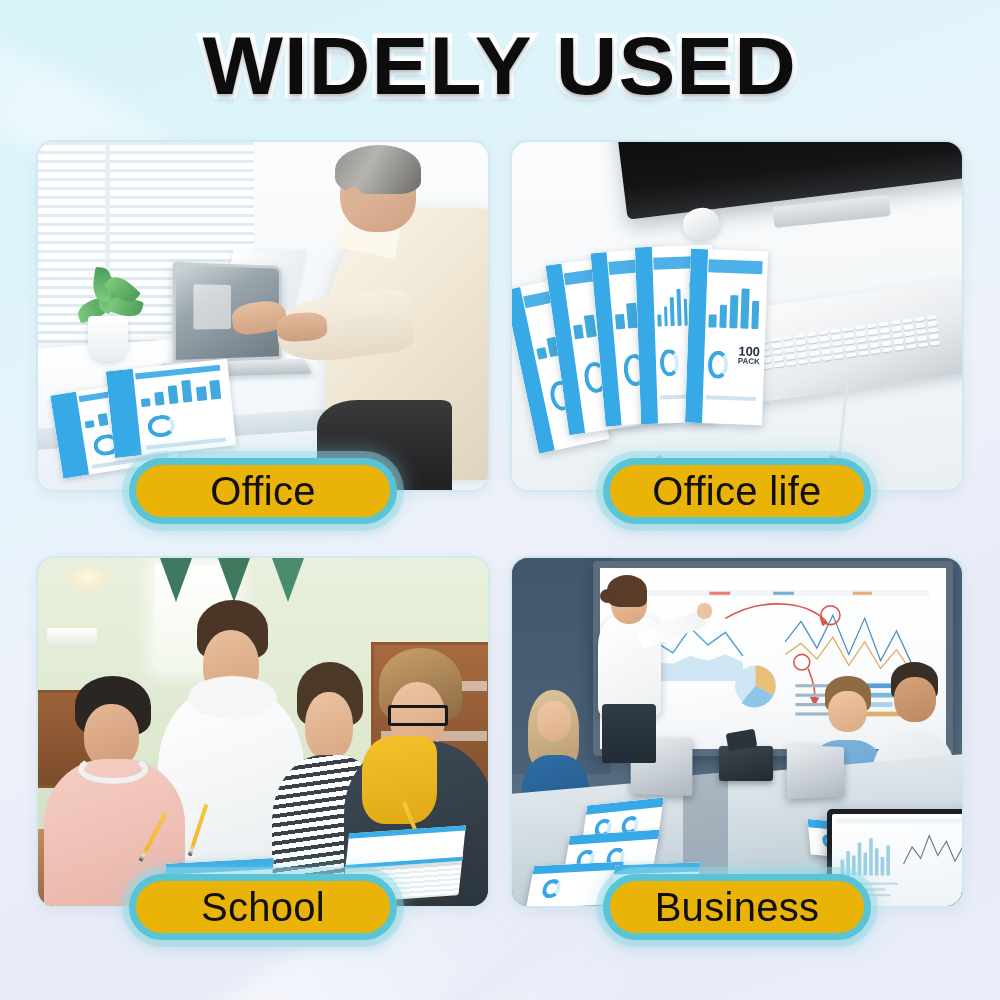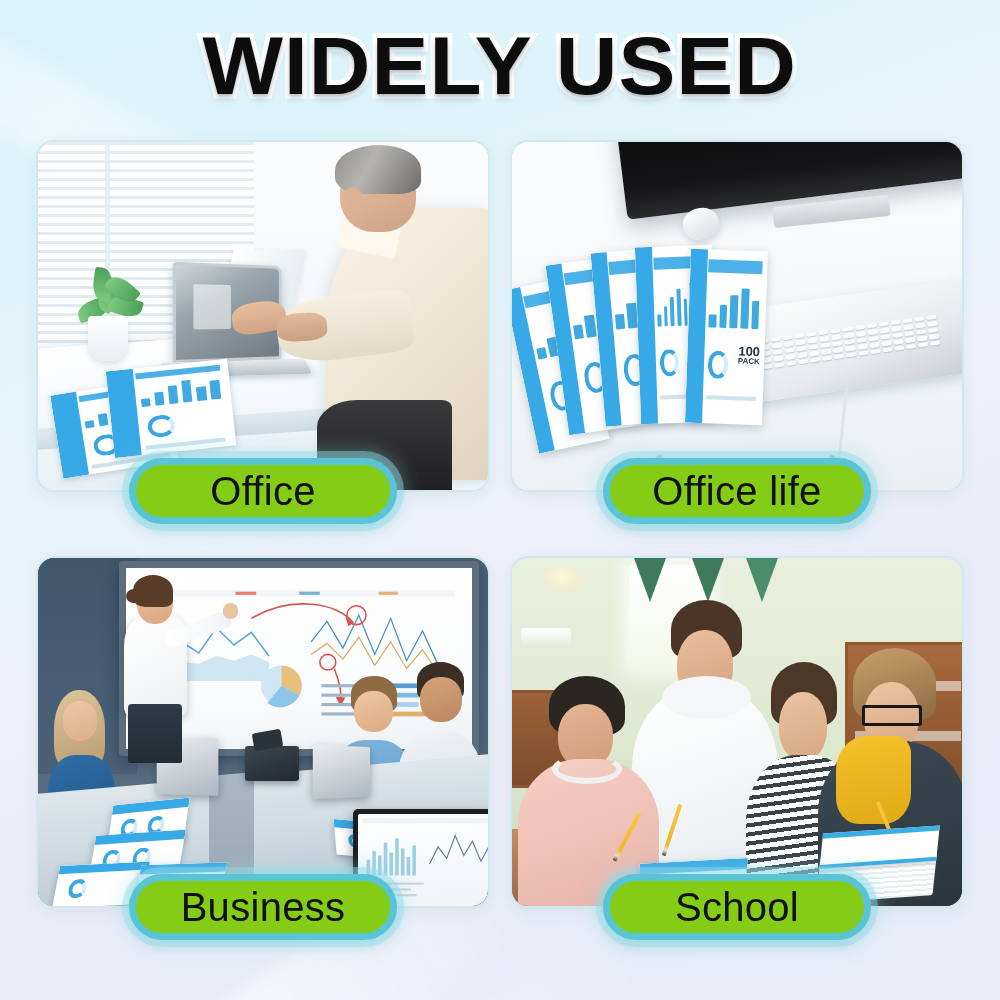--- a/index.html
+++ b/index.html
@@ -117,21 +117,21 @@
   
   .pill {
     position:absolute;
     left:50%;
     bottom:-34px;
     transform:translateX(-50%);
     min-width:268px;
     height:66px;
     padding:0 38px;
     border-radius:40px;
-    background:#84cc16;
+    background:#eab308;
     border:7px solid #58c4d6;
     display:flex; align-items:center; justify-content:center;
     box-shadow:
        0 0 0 7px rgba(146,219,231,0.45),
        0 0 18px 8px rgba(146,219,231,0.35),
        0 6px 12px rgba(90,130,150,0.18);
     z-index:5;
   }
   .pill-label {
     font-size:40px;
@@ -838,20 +838,76 @@
           <div class="donut" style="left:28%;top:58%;width:26%;height:16%"></div>
           <div class="line" style="top:84%"></div>
           <div class="pack-badge">
             <b>100</b><span>PACK</span>
           </div>
         </div>
       </div>
     </div>
     <div class="pill">
       <span class="pill-label">Office life</span>
+    </div>
+  </div>
+
+  <div class="card">
+    <div class="card-photo">
+      <div class="scene school">
+        <div class="sc-wall"></div>
+        <div class="sc-window"></div>
+        <div class="sc-chandelier"></div>
+        <div class="sc-ac"></div>
+        <div class="pennant pn1"></div>
+        <div class="pennant pn2"></div>
+        <div class="pennant pn3"></div>
+        <div class="sc-shelf-l"></div>
+        <div class="sc-shelf-r"></div>
+        <div class="sc-table"></div>
+
+        <div class="stu s2">
+          <div class="hair"></div>
+            <div class="head"></div>
+            <div class="torso"></div>
+            <div class="hood"></div>
+        </div>
+        <div class="stu s1">
+          <div class="hair"></div>
+            <div class="head"></div>
+            <div class="torso"></div>
+            <div class="hp"></div>
+        </div>
+        <div class="stu s3">
+          <div class="hair"></div>
+            <div class="head"></div>
+            <div class="torso"></div>
+        </div>
+        <div class="stu s4">
+          <div class="hair"></div>
+            <div class="head"></div>
+            <div class="glass"></div>
+          <div class="torso"></div>
+            <div class="scarf"></div>
+        </div>
+
+        <div class="pencil pc1"></div>
+        <div class="pencil pc2"></div>
+        <div class="pencil pc3"></div>
+
+        <div class="sheet school-doc">
+          <div class="band" style="left:0;top:0;right:0;bottom:auto;height:26%;width:100%"></div>
+          <div class="donut" style="left:12%;top:40%;width:18%;height:40%"></div>
+          <div class="donut" style="left:42%;top:40%;width:18%;height:40%"></div>
+        </div>
+        <div class="paper-stack"></div>
+      </div>
+    </div>
+    <div class="pill">
+      <span class="pill-label">School</span>
     </div>
   </div>
 
   <div class="card">
     <div class="card-photo">
       <div class="scene business">
         <div class="bz-wall-l"></div>
 
         <div class="bz-board">
           <svg class="bz-board-chart" viewBox="0 0 400 180" preserveAspectRatio="none">
@@ -967,69 +1023,13 @@
             </svg>
           </div>
         </div>
       </div>
     </div>
     <div class="pill">
       <span class="pill-label">Business</span>
     </div>
   </div>
 
-  <div class="card">
-    <div class="card-photo">
-      <div class="scene school">
-        <div class="sc-wall"></div>
-        <div class="sc-window"></div>
-        <div class="sc-chandelier"></div>
-        <div class="sc-ac"></div>
-        <div class="pennant pn1"></div>
-        <div class="pennant pn2"></div>
-        <div class="pennant pn3"></div>
-        <div class="sc-shelf-l"></div>
-        <div class="sc-shelf-r"></div>
-        <div class="sc-table"></div>
-
-        <div class="stu s2">
-          <div class="hair"></div>
-            <div class="head"></div>
-            <div class="torso"></div>
-            <div class="hood"></div>
-        </div>
-        <div class="stu s1">
-          <div class="hair"></div>
-            <div class="head"></div>
-            <div class="torso"></div>
-            <div class="hp"></div>
-        </div>
-        <div class="stu s3">
-          <div class="hair"></div>
-            <div class="head"></div>
-            <div class="torso"></div>
-        </div>
-        <div class="stu s4">
-          <div class="hair"></div>
-            <div class="head"></div>
-            <div class="glass"></div>
-          <div class="torso"></div>
-            <div class="scarf"></div>
-        </div>
-
-        <div class="pencil pc1"></div>
-        <div class="pencil pc2"></div>
-        <div class="pencil pc3"></div>
-
-        <div class="sheet school-doc">
-          <div class="band" style="left:0;top:0;right:0;bottom:auto;height:26%;width:100%"></div>
-          <div class="donut" style="left:12%;top:40%;width:18%;height:40%"></div>
-          <div class="donut" style="left:42%;top:40%;width:18%;height:40%"></div>
-        </div>
-        <div class="paper-stack"></div>
-      </div>
-    </div>
-    <div class="pill">
-      <span class="pill-label">School</span>
-    </div>
-  </div>
-
 </div>
 
 </body></html>

